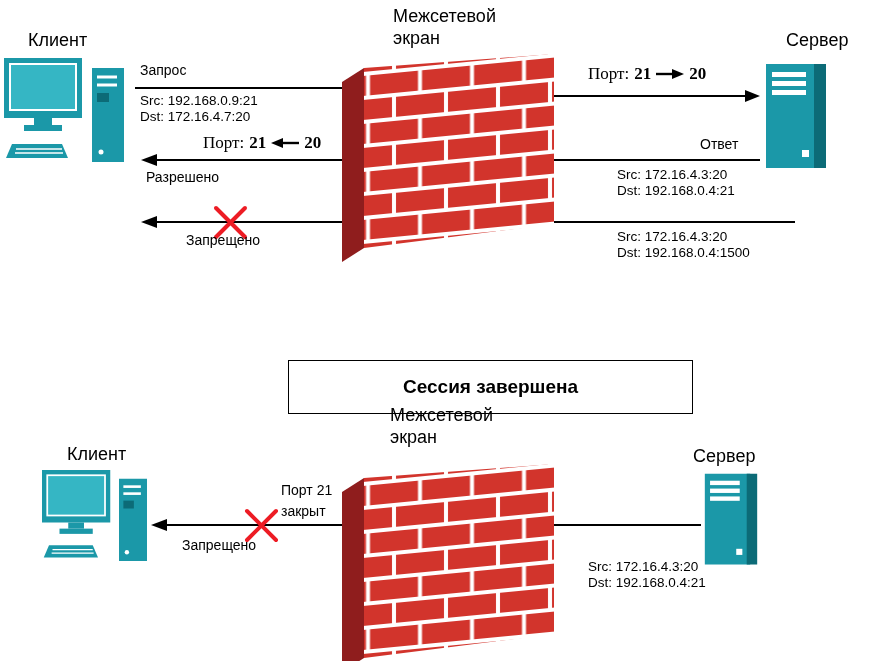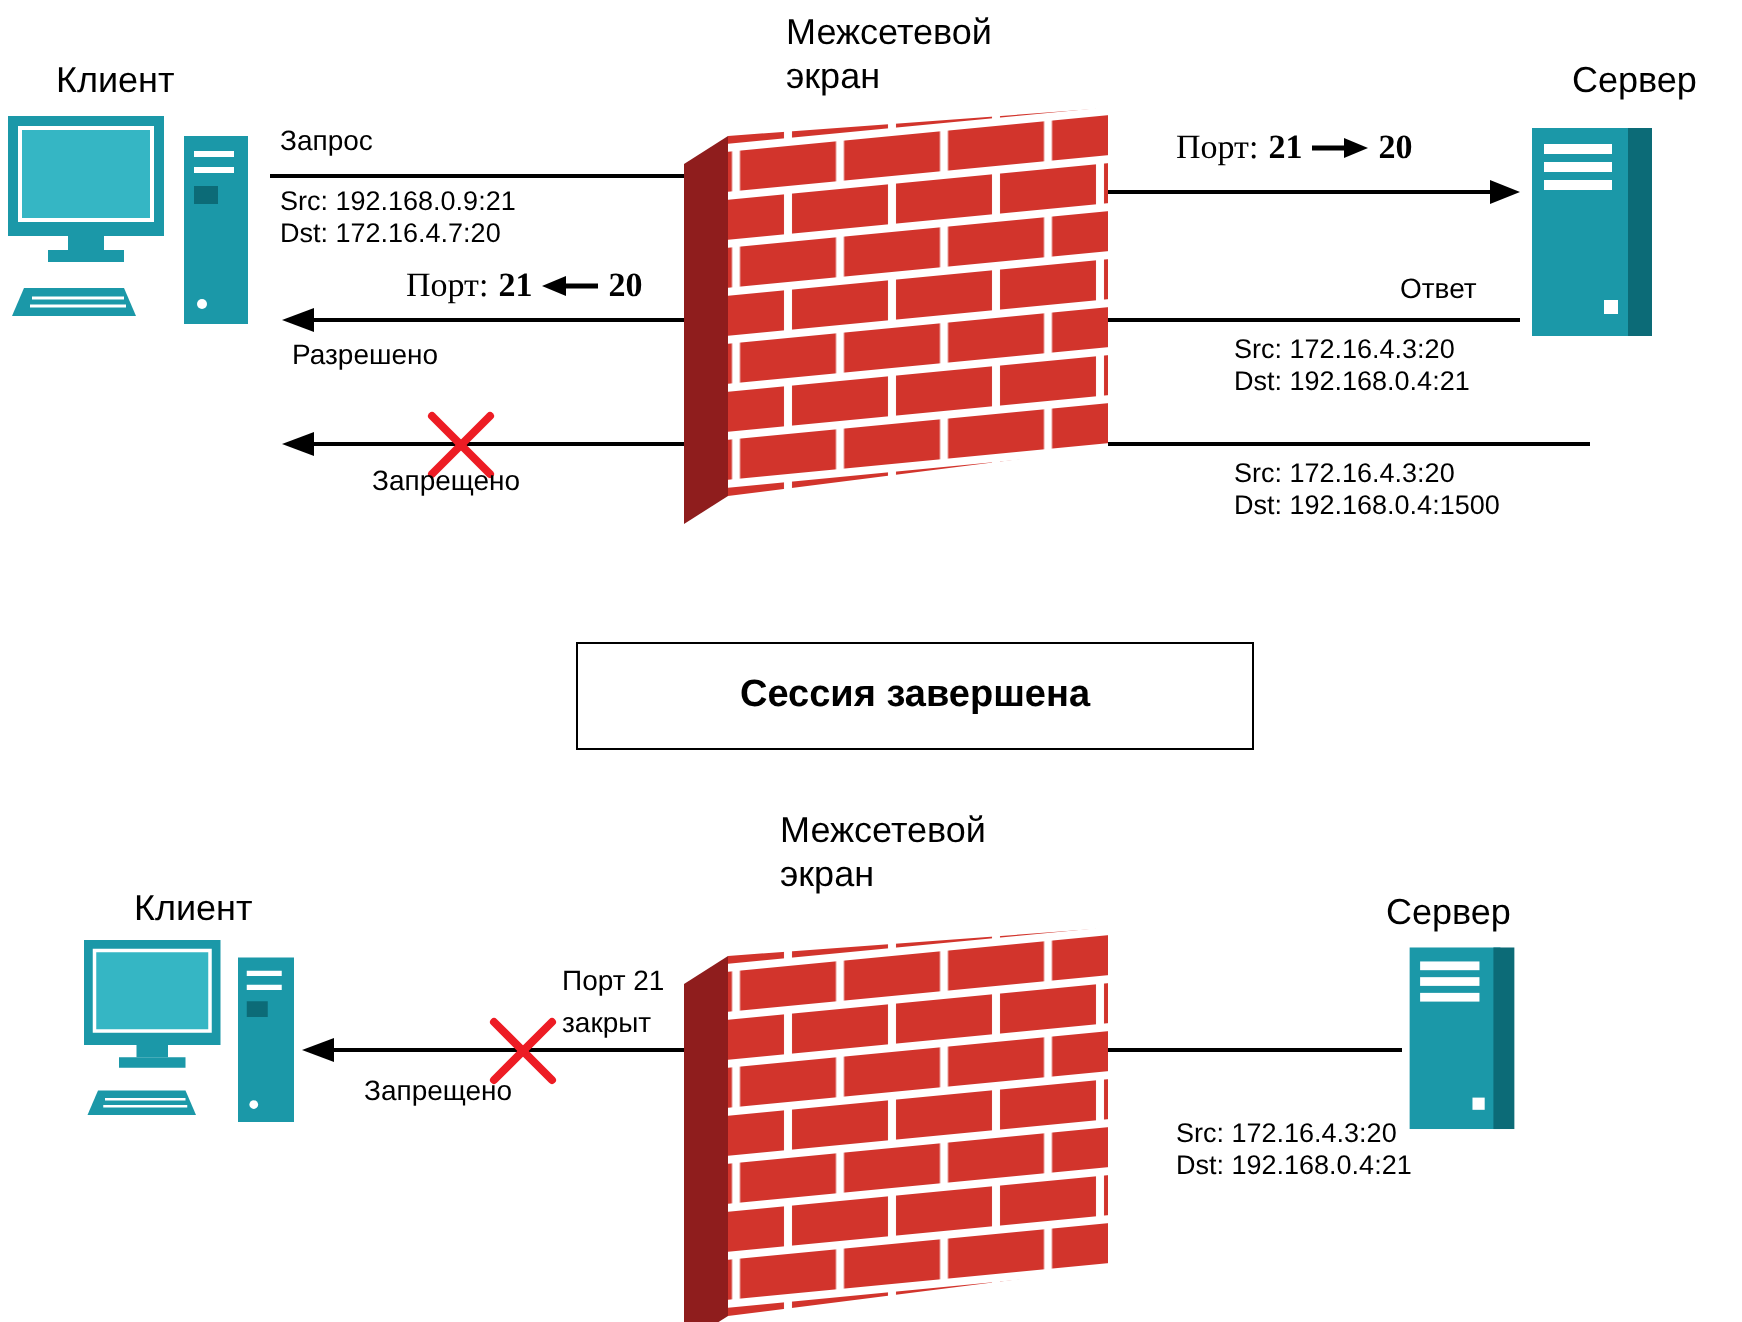--- a/index.html
+++ b/index.html
@@ -166,21 +166,21 @@
 
   <div class="abs arrowlbl txt" style="left:146px; top:169px;">Разрешено</div>
 
   <div class="abs arrowlbl txt" style="left:186px; top:232px;">Запрещено</div>
 
   <div class="abs small txt" style="left:617px; top:229px;">
     <div>Src: 172.16.4.3:20</div>
     <div>Dst: 192.168.0.4:1500</div>
   </div>
 
-  <div id="session-box" class="abs" style="left:288px; top:321px; width:339px; height:54px;">
+  <div id="session-box" class="abs" style="left:288px; top:360px; width:405px; height:54px;">
     <span>Сессия завершена</span>
   </div>
 
   <div class="abs lbl txt" style="left:67px; top:444px;">Клиент</div>
 
   <div class="abs lbl txt twoline" style="left:390px; top:404px;">
     <div>Межсетевой</div>
     <div>экран</div>
   </div>
 

